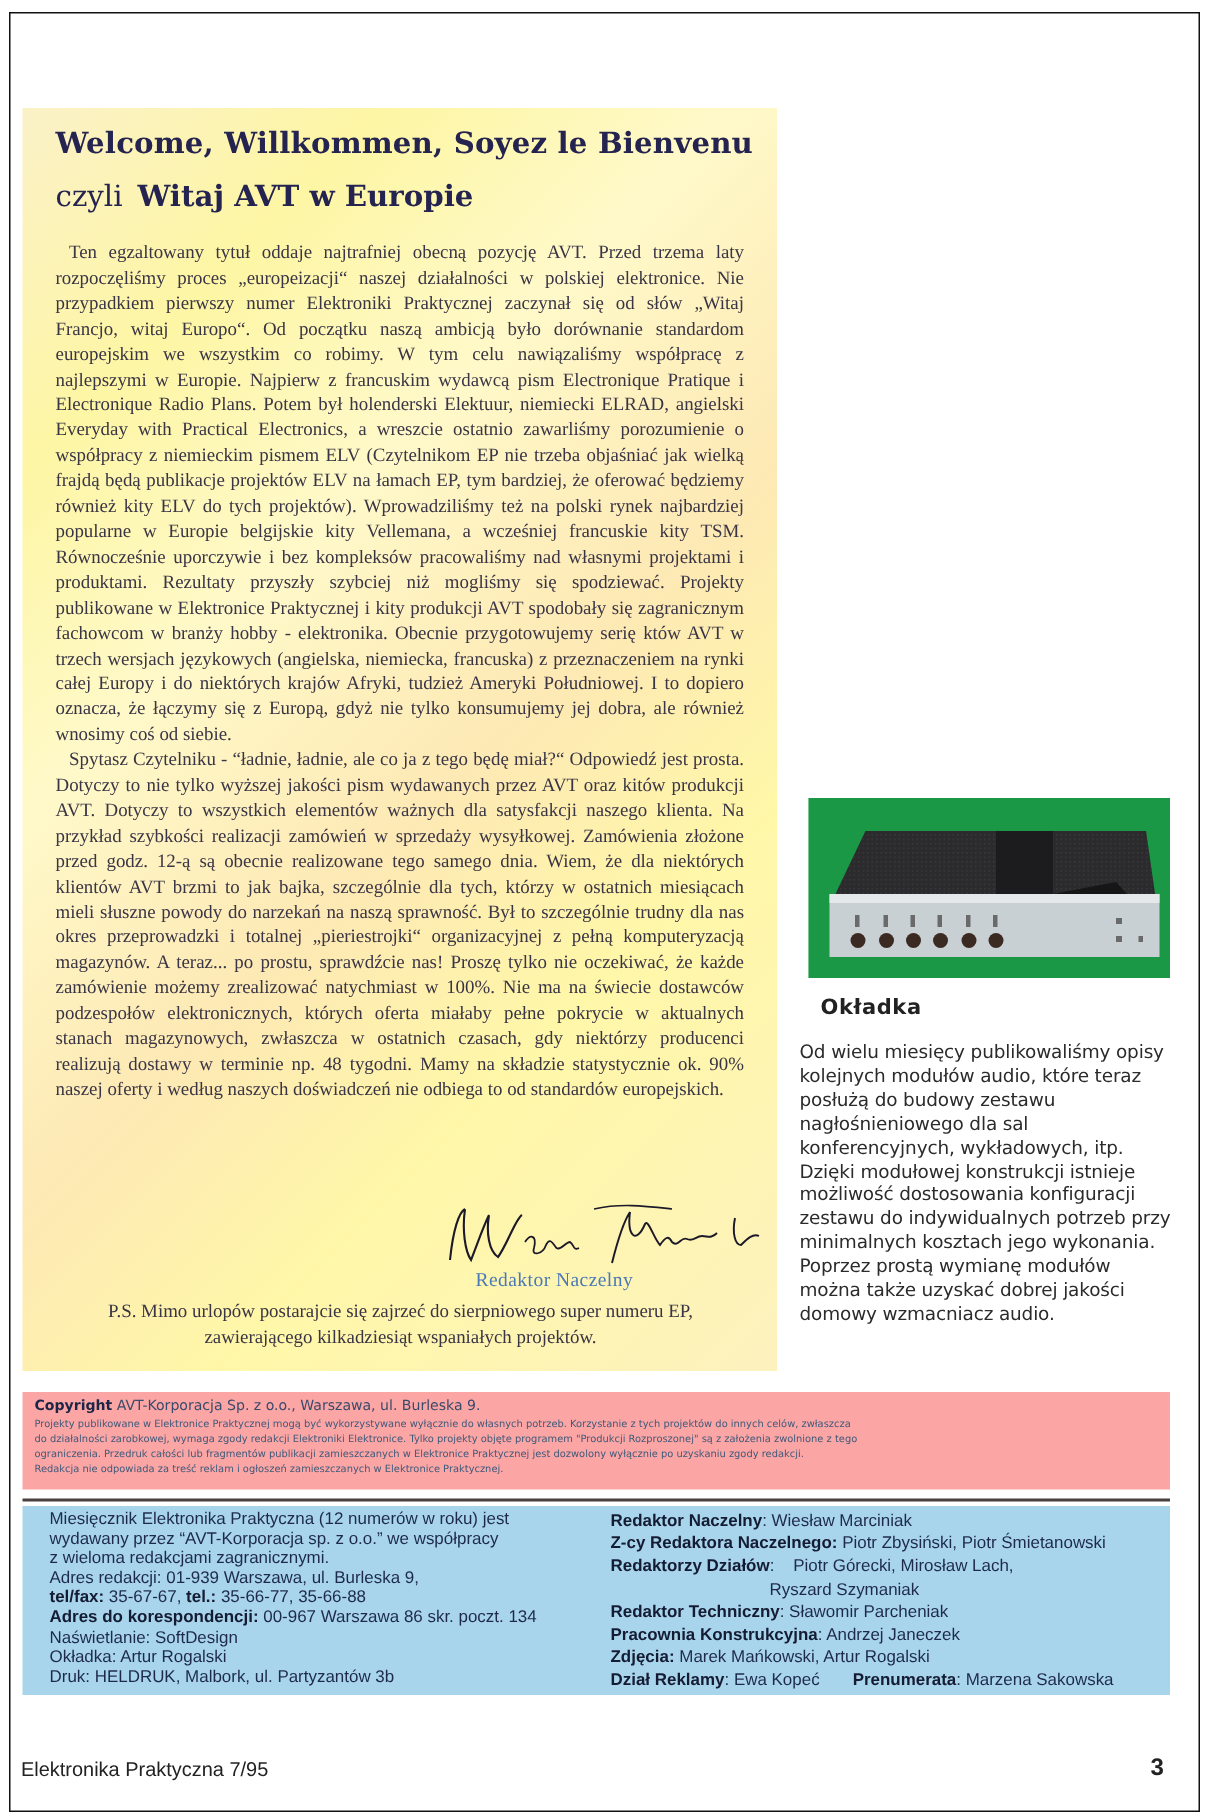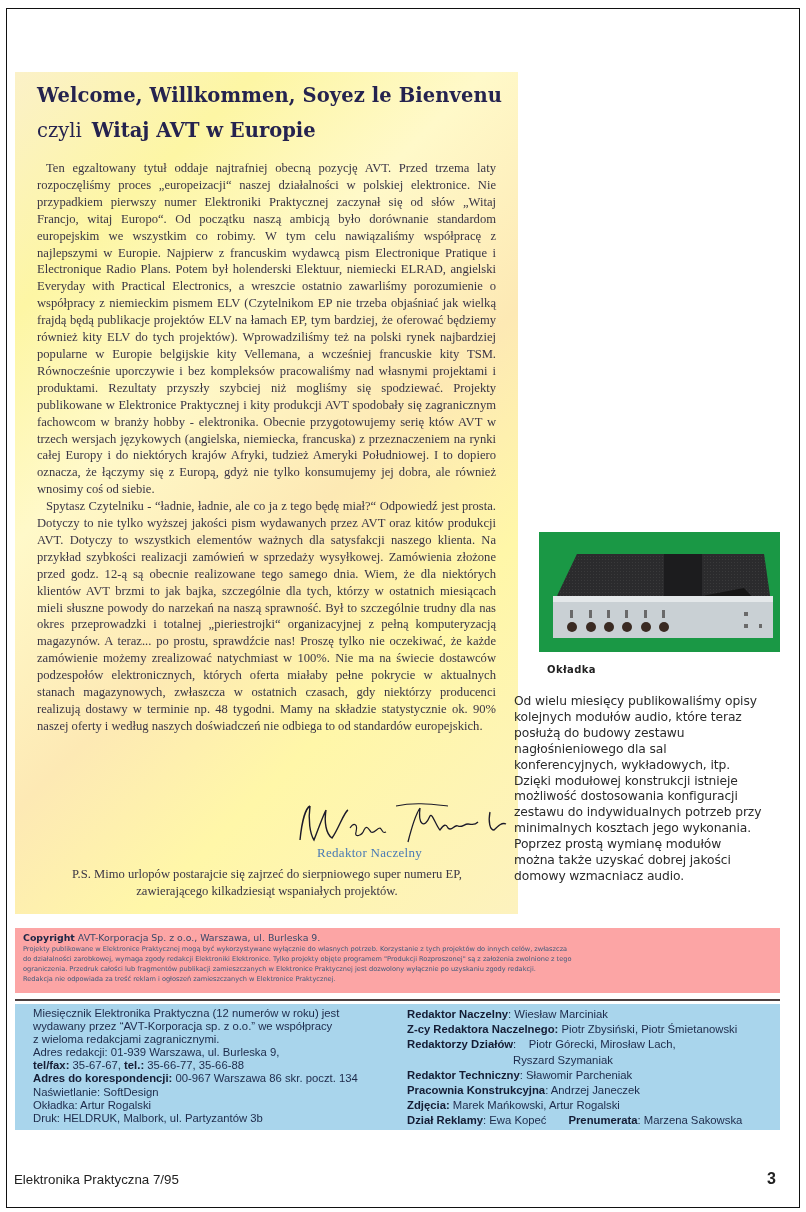--- a/index.html
+++ b/index.html
@@ -41,24 +41,24 @@
     font-size: 12.6px; line-height: 16.5px; color: #3a3545; text-align: center;
   }
 
   
   .cover-photo {
     position: absolute; left: 539px; top: 532px; width: 241px; height: 120px;
     background: #1a9845; overflow: hidden;
   }
   .cover-caption-title {
     position: absolute; left: 547px; top: 664px; font-family: "DejaVu Sans", sans-serif;
-    font-weight: bold; font-size: 10px; color: #222; letter-spacing: 0.4px; text-align: right;
+    font-weight: bold; font-size: 14px; color: #222; letter-spacing: 0.4px; text-align: right;
   }
   .cover-caption {
-    position: absolute; left: 514px; top: 694px; width: 250px; font-family: "DejaVu Sans", sans-serif;
+    position: absolute; left: 533px; top: 694px; width: 250px; font-family: "DejaVu Sans", sans-serif;
     font-size: 12.3px; line-height: 15.9px; color: #2b2b2b; letter-spacing: -0.1px;
   }
 
   
   .copyright {
     position: absolute; left: 15px; top: 928px; width: 765px; height: 65px;
     background: #fca5a5; padding: 3px 8px; font-family: "DejaVu Sans", sans-serif;
     color: #3a4a6a;
   }
   .copyright .head { font-size: 9.4px; line-height: 13px; }

